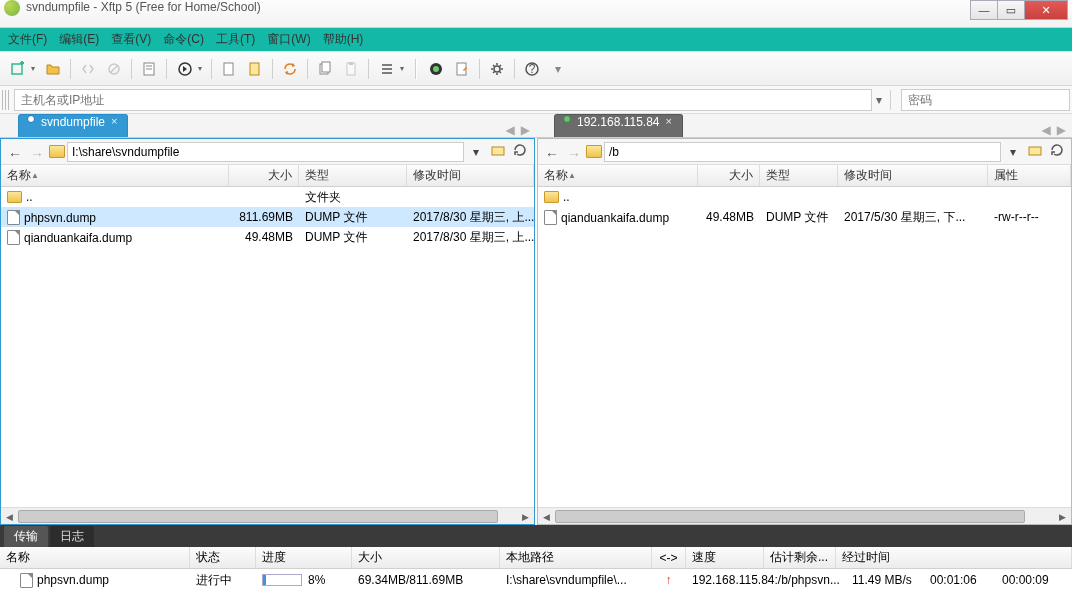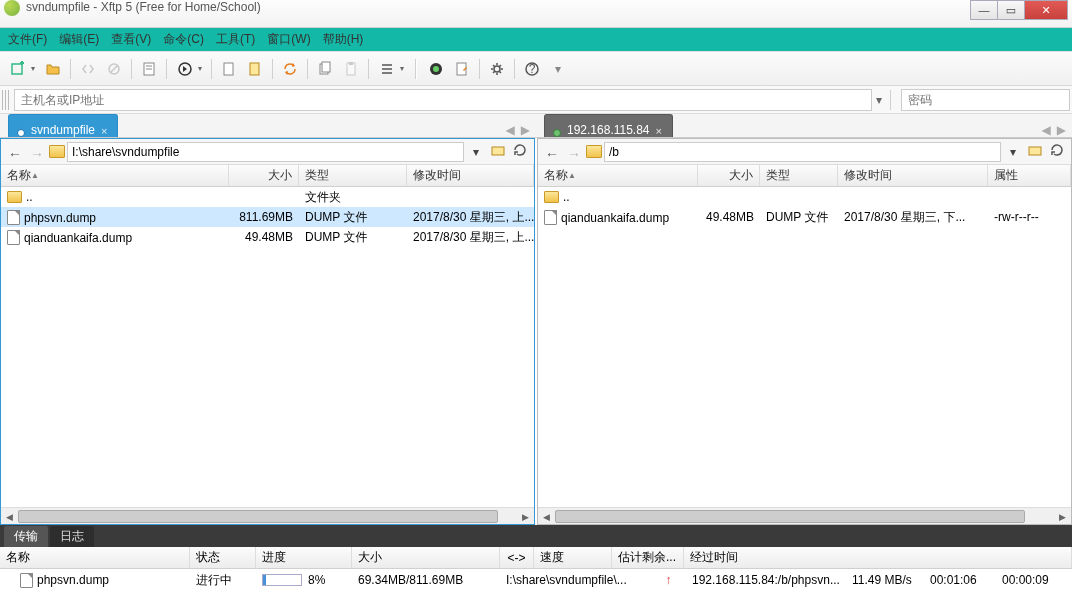--- a/index.html
+++ b/index.html
@@ -18,21 +18,21 @@
 .tsep { width: 1px; height: 20px; background: #d0d0d0; margin: 0 2px; }
 .tsep2 { width: 0; height: 20px; border-left: 1px solid #d0d0d0; border-right: 1px solid #fff; margin: 0 4px; }
 .hostbar { height: 28px; background: #f8f8f8; border-bottom: 1px solid #ddd; display: flex; align-items: center; padding: 0 2px; }
 .hostbar .drag { width: 8px; height: 20px; background: repeating-linear-gradient(90deg,#bbb 0 1px,transparent 1px 3px); margin-right: 4px; }
 .hostbar input { flex: 1; height: 22px; border: 1px solid #ccc; padding: 0 6px; color: #999; }
 .hostbar input.user, .hostbar input.pass { flex: 0 0 100px; margin-left: 6px; }
 .hostbar .dd { width: 14px; text-align: center; color: #666; }
 .hostbar .sep { width: 1px; height: 20px; background: #d0d0d0; margin: 0 4px; }
 .tabs-row { height: 24px; background: #f4f4f4; border-bottom: 1px solid #ccc; display: flex; }
 .tabs-half { flex: 1; display: flex; align-items: flex-end; position: relative; }
-.tab { height: 23px; display: flex; align-items: flex-end; padding: 0 10px 0 8px; border: 1px solid #2a8cc7; border-bottom: none; border-radius: 3px 3px 0 0; margin-left: 8px; gap: 6px; color: #fff; }
+.tab { height: 23px; display: flex; align-items: flex-start; padding: 0 10px 0 8px; border: 1px solid #2a8cc7; border-bottom: none; border-radius: 3px 3px 0 0; margin-left: 18px; gap: 6px; color: #fff; }
 .tab.blue { background: #3399d4; }
 .tab.green { background: #6b6b6b; border-color: #555; }
 .tab .dot { width: 8px; height: 8px; border-radius: 50%; }
 .tab .dot.blue { background: #fff; border: 1px solid #1976b0; }
 .tab .dot.green { background: #6ec16e; border: 1px solid #3a803a; }
 .tab .x { font-size: 11px; opacity: .85; }
 .nav-arrows { margin-left: auto; display: flex; gap: 6px; padding-right: 6px; color: #aaa; font-size: 10px; }
 .panes { flex: 1; display: flex; min-height: 0; }
 .pane { flex: 1; border: 1px solid #3399d4; display: flex; flex-direction: column; min-width: 0; }
 .pane.right { border-color: #bbb; margin-left: 2px; }
@@ -303,41 +303,42 @@
       <div class="col" style="flex:1">属性</div>
     </div>
     <div class="filelist">
       <div class="row">
         <div class="cell" style="width:160px"><span class="folder-row-ic"></span><span>..</span></div>
       </div>
       <div class="row">
         <div class="cell" style="width:160px"><span class="file-ic"></span><span>qianduankaifa.dump</span></div>
         <div class="cell" style="width:62px;text-align:right">49.48MB</div>
         <div class="cell" style="width:78px">DUMP 文件</div>
-        <div class="cell" style="width:150px">2017/8/30 星期三, 下...</div>
+        <div class="cell" style="width:150px">2017/5/30 星期三, 下...</div>
         <div class="cell" style="flex:1">-rw-r--r--</div>
       </div>
     </div>
     <div class="hscroll">
       <span class="arr" style="left:0">◀</span>
       <div class="thumb" style="left:17px;width:470px"></div>
       <span class="arr" style="right:0">▶</span>
     </div>
   </div>
 </div>
 
 <div class="bottom-tabs">
   <div class="btab active">传输</div>
   <div class="btab">日志</div>
 </div>
 <div class="transfer-cols">
   <div class="tcell" style="width:190px">名称</div>
   <div class="tcell" style="width:66px">状态</div>
   <div class="tcell" style="width:96px">进度</div>
   <div class="tcell" style="width:148px">大小</div>
+  <div class="tcell" style="width:152px">本地路径</div>
   <div class="tcell" style="width:34px;justify-content:center">&lt;-&gt;</div>
   <div class="tcell" style="width:78px">速度</div>
   <div class="tcell" style="width:72px">估计剩余...</div>
   <div class="tcell" style="flex:1">经过时间</div>
 </div>
 <div class="transfer-row">
   <div class="tcell" style="width:190px">
       <span style="width:14px;display:inline-block"></span>
       <span class="file-ic"></span>
       <span>phpsvn.dump</span>

